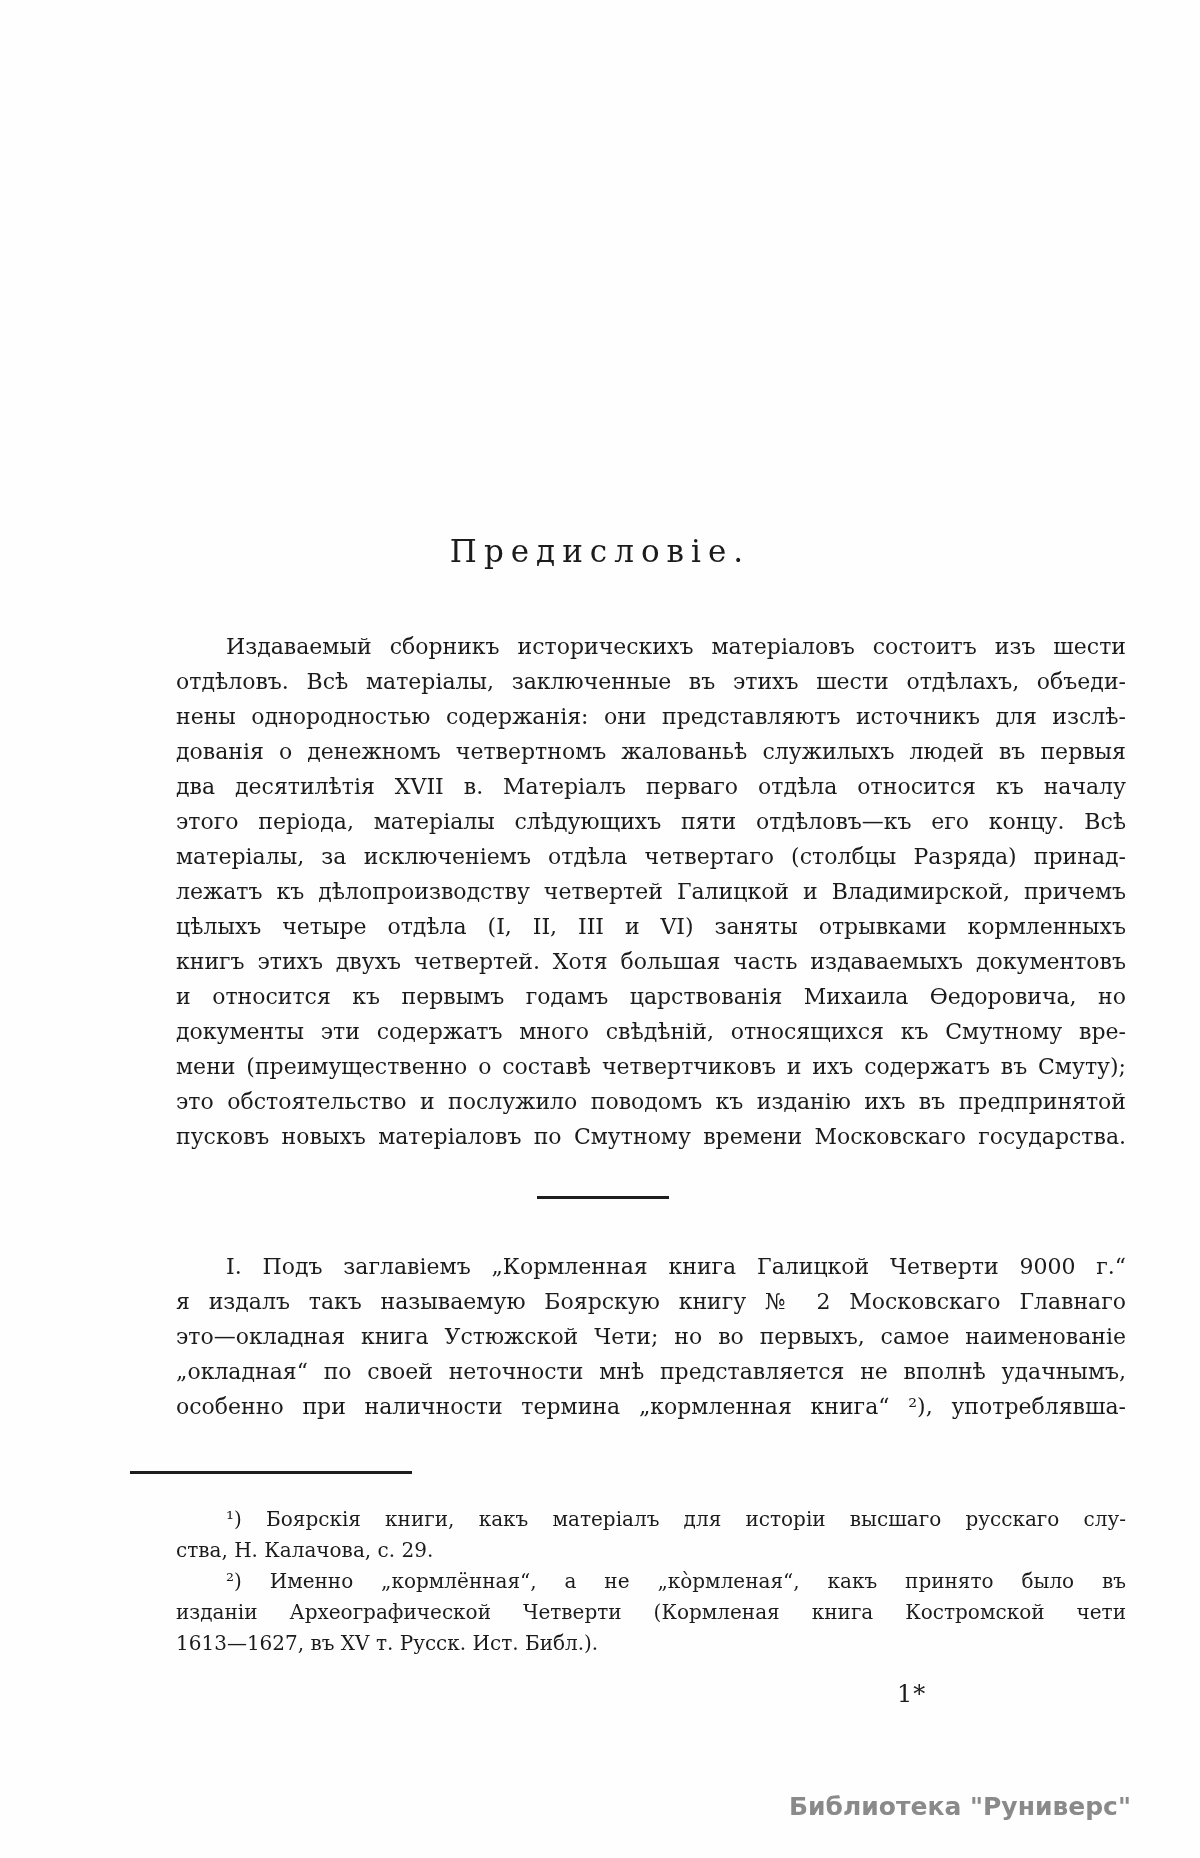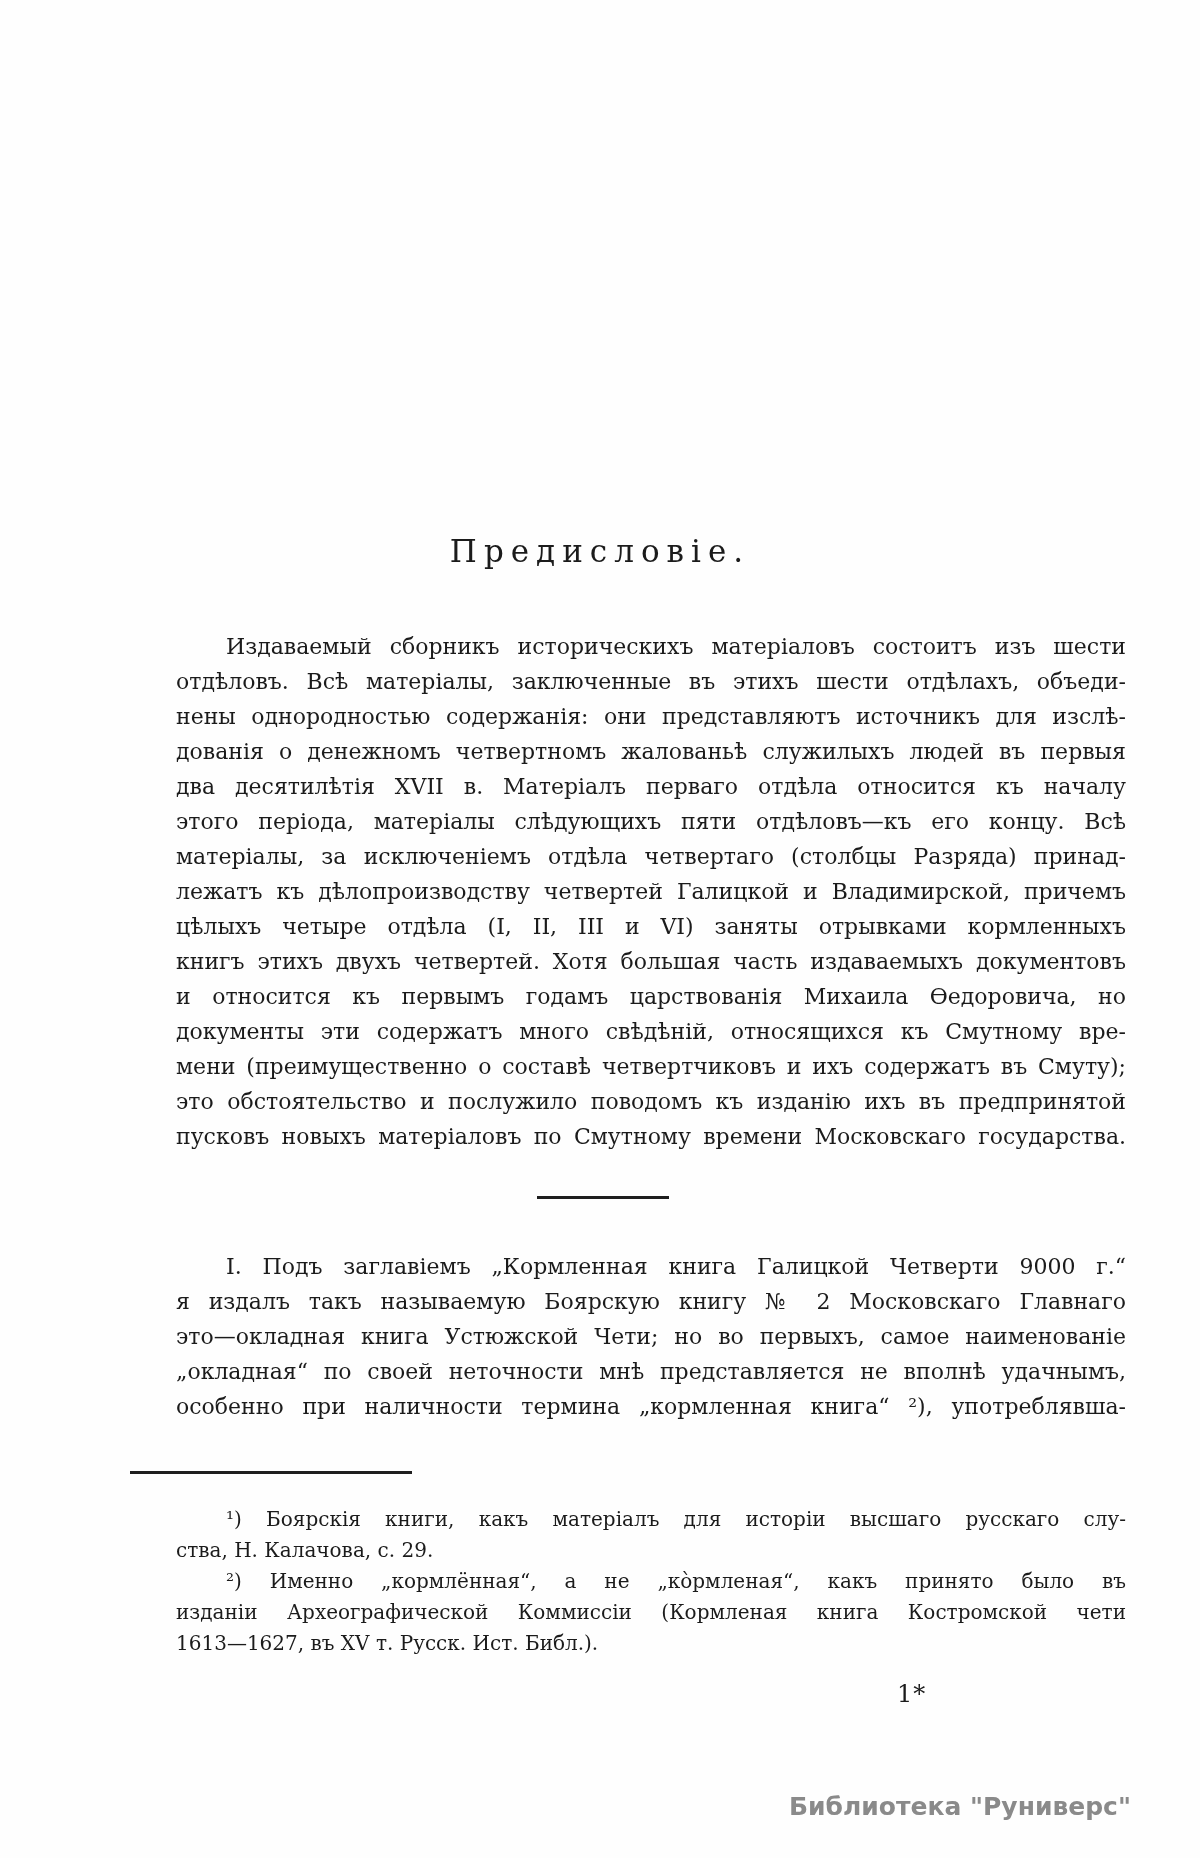--- a/index.html
+++ b/index.html
@@ -101,21 +101,21 @@
     <div class="line">„окладная“ по своей неточности мнѣ представляется не вполнѣ удачнымъ,</div>
     <div class="line">особенно при наличности термина „кормленная книга“ ²), употреблявша-</div>
   </div>
 
   <div class="fn-rule"></div>
 
   <div class="textblock fns">
     <div class="fn-line indent">¹) Боярскія книги, какъ матеріалъ для исторіи высшаго русскаго слу-</div>
     <div class="fn-line end">ства, Н. Калачова, с. 29.</div>
     <div class="fn-line indent">²) Именно „кормлённая“, а не „ко̀рмленая“, какъ принято было въ</div>
-    <div class="fn-line">изданіи Археографической Коммиссіи (Кормленая книга Костромской чети</div>
+    <div class="fn-line">изданіи Археографической Четверти (Кормленая книга Костромской чети</div>
     <div class="fn-line end">1613—1627, въ XV т. Русск. Ист. Библ.).</div>
   </div>
 
   <div class="signature">1*</div>
 
   <div class="watermark">Библиотека "Руниверс"</div>
 
 </div>
 
 </body></html>

